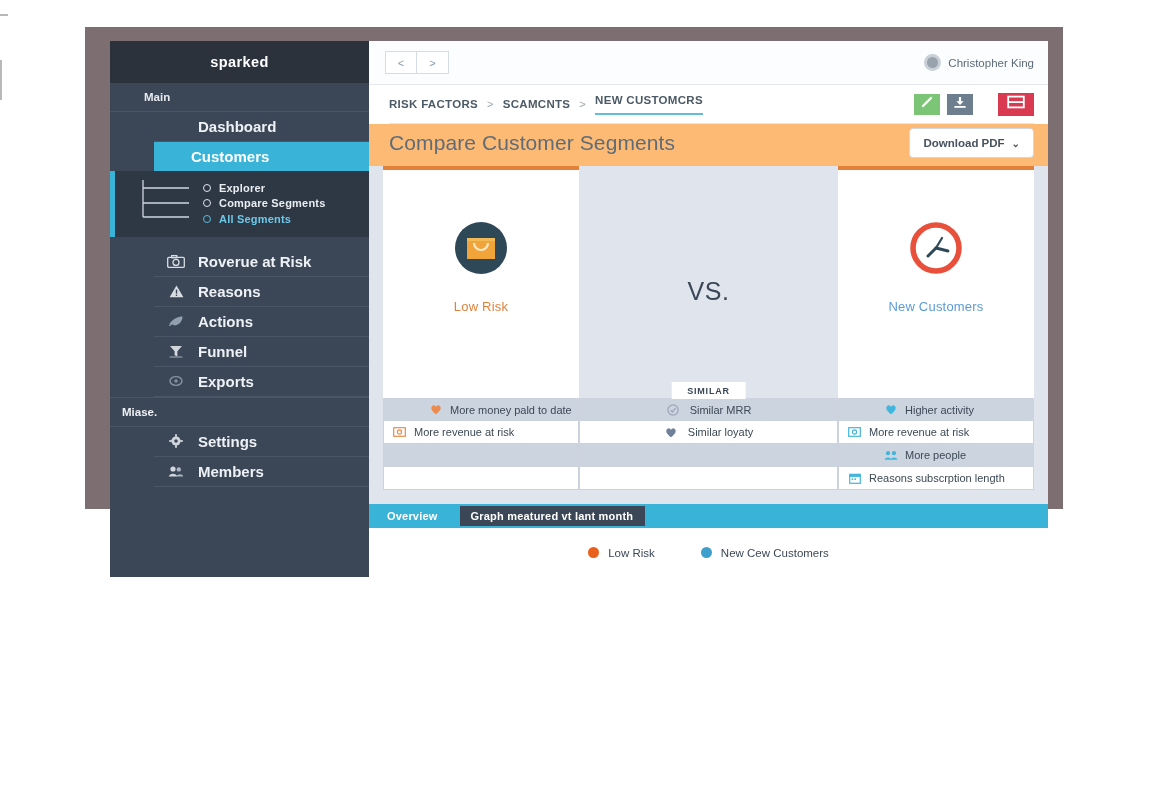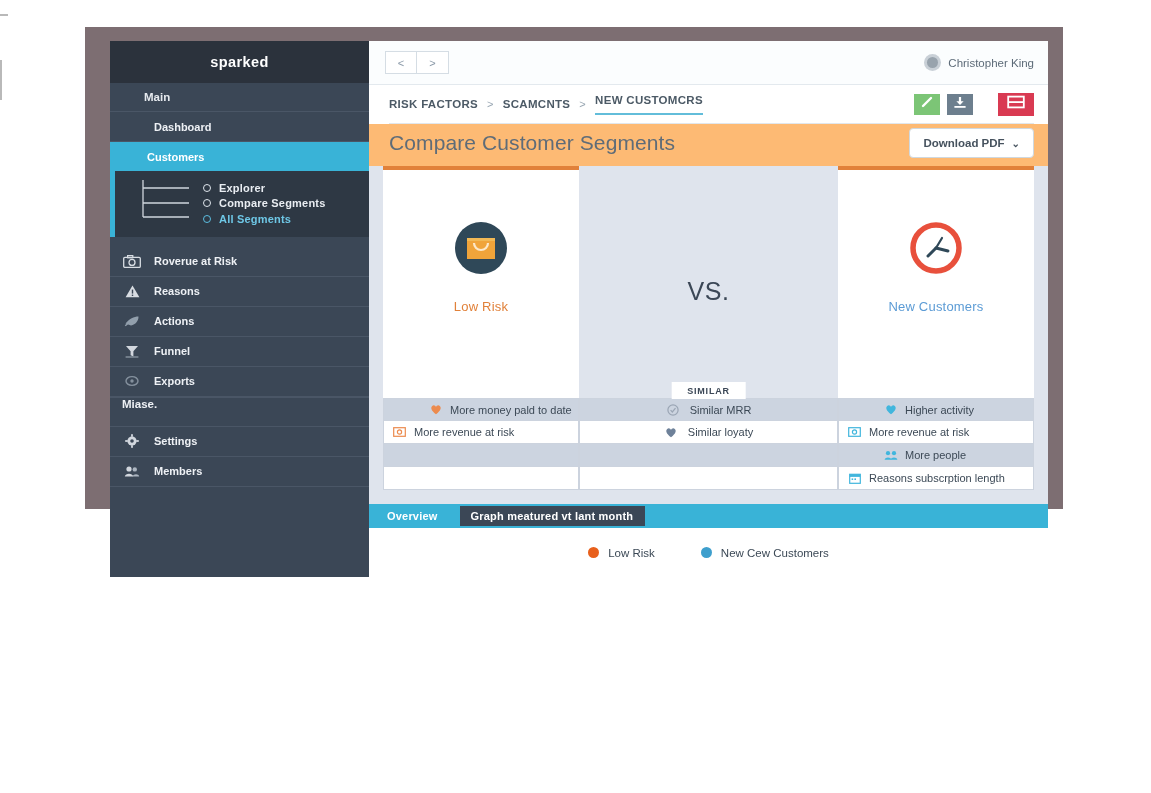--- a/index.html
+++ b/index.html
@@ -53,25 +53,26 @@
     padding-left: 34px;
     font-size: 11.5px; font-weight: bold;
     color: #e6eaef;
     background: #3b4756;
     border-bottom: 1px solid #4a5666;
   }
   .nav-item {
     height: 29px;
     display: flex; align-items: center;
     padding-left: 44px;
-    font-size: 11px; font-weight: bold;
+    font-size: 15px; font-weight: bold;
     color: #eef1f5;
     border-bottom: 1px solid #4a5666;
     background: #3b4756;
     position: relative;
+    margin-left: 44px;
   }
   .nav-item.active {
     background: #39b3d7;
     color: #ffffff;
     border-bottom: none;
     padding-left: 37px;
   }
   .nav-item .ico {
     position: absolute; left: 10px; top: 50%;
     transform: translateY(-50%);
@@ -107,21 +108,21 @@
     border-radius: 50%;
     margin-right: 8px;
     flex: 0 0 8px;
     box-sizing: border-box;
   }
   .submenu li.sel { color: #6ec7e6; }
   .submenu li.sel .dot { border-color: #5bbde0; }
 
   .nav-gap { height: 10px; background: #3b4756; }
   .nav-divider-title {
-    height: 28px; display:flex; 
+    height: 28px; display:flex; align-items:center;
     padding-left: 12px;
     font-size: 11.5px; font-weight: bold; color:#eef1f5;
     background:#3b4756;
     border-top: 1px solid #4a5666;
     border-bottom: 1px solid #4a5666;
   }
   .sidebar-fill { flex:1; background:#3b4756; }
 
   
   .main {

